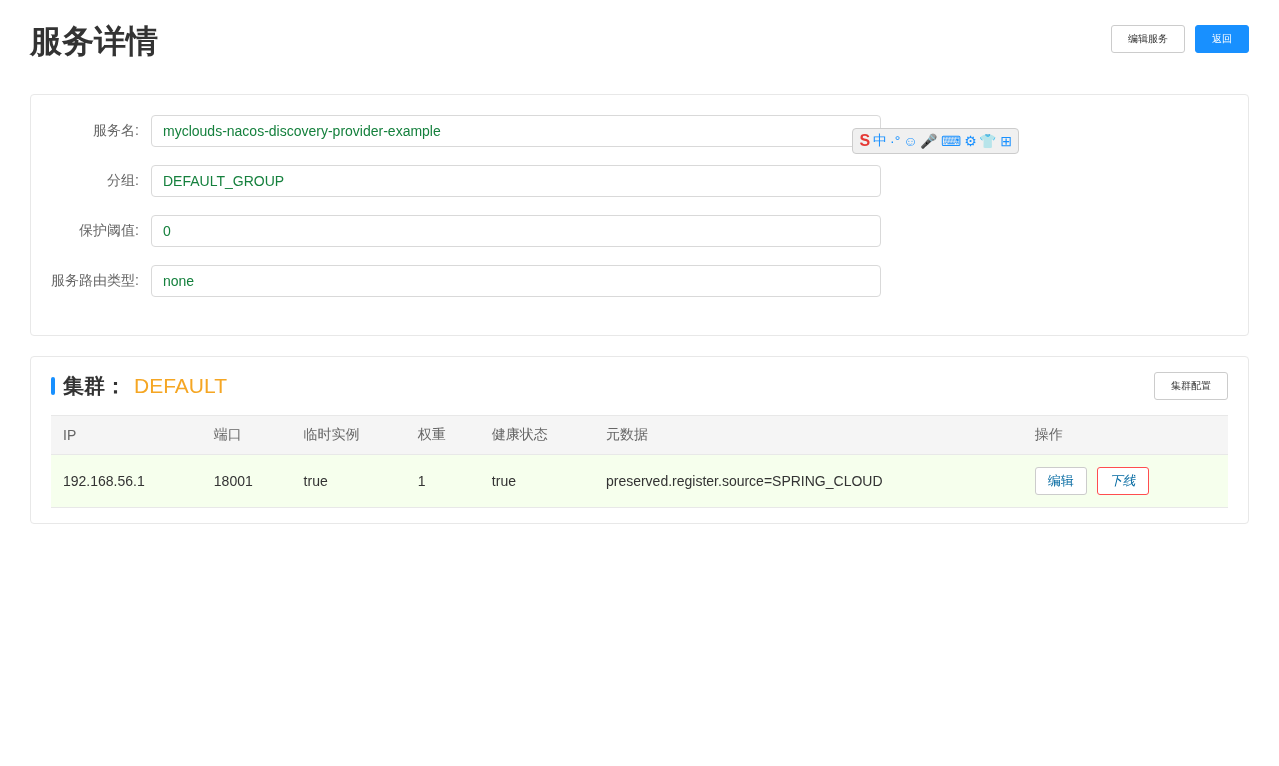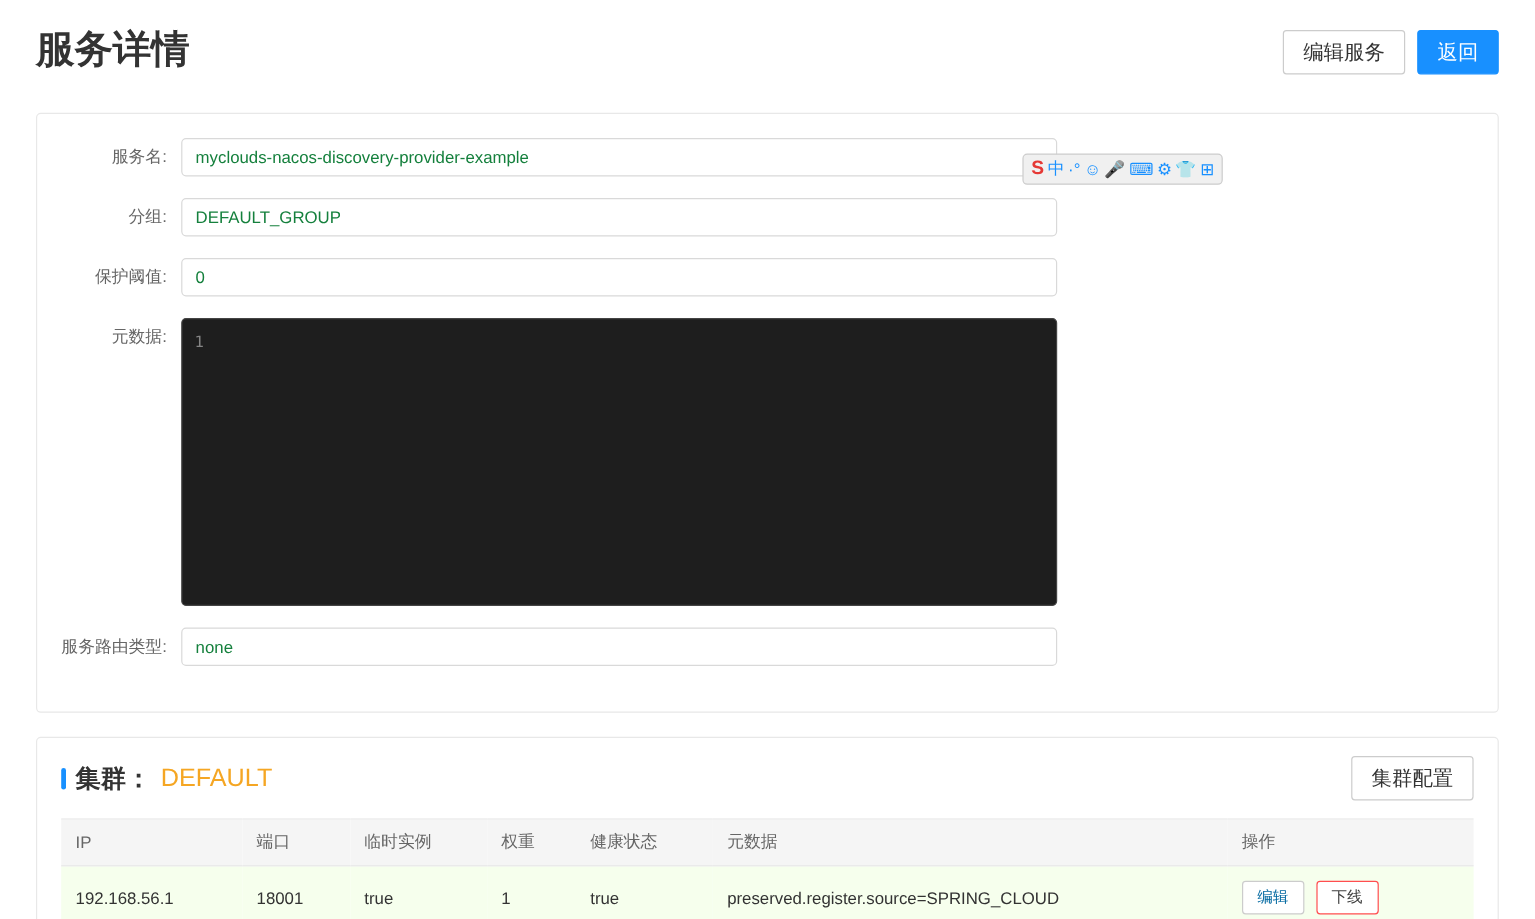--- a/index.html
+++ b/index.html
@@ -26,21 +26,21 @@
     }
     .header-actions {
       display: flex;
       gap: 10px;
       margin-top: 5px;
     }
     .btn {
       padding: 6px 16px;
       border-radius: 3px;
       cursor: pointer;
-      font-size: 17px;
+      font-size: 10px;
     }
     .btn-default {
       background: #fff;
       border: 1px solid #ccc;
       color: #333;
     }
     .btn-primary {
       background: #1890ff;
       border: 1px solid #1890ff;
       color: #fff;
@@ -164,21 +164,22 @@
       margin-right: 6px;
     }
     .action-btn-default {
       background: #fff;
       border: 1px solid #ccc;
       color: #0369a1;
     }
     .action-btn-danger {
       background: #fff;
       border: 1px solid #ff4d4f;
-      color: #404040;
+      color: #0369a1;
+      font-style: italic;
     }
 
     
     .ime-bar {
       position: absolute;
       top: 128px;
       right: 260px;
       display: flex;
       align-items: center;
       gap: 3px;
@@ -224,29 +225,20 @@
     <div class="form-row">
       <div class="form-label">分组:</div>
       <input class="form-control" type="text" value="DEFAULT_GROUP" style="">
     </div>
 
     <div class="form-row">
       <div class="form-label">保护阈值:</div>
       <input class="form-control" type="text" value="0" style="">
     </div>
 
-    <div class="form-row">
-      <div class="form-label">元数据:</div>
-      <div class="code-editor">
-        <div class="code-line-numbers">
-          <span>1</span>
-        </div>
-        <div class="code-content"></div>
-      </div>
-    </div>
 
     <div class="form-row">
       <div class="form-label">服务路由类型:</div>
       <input class="form-control" type="text" value="none" style="">
     </div>
   </div>
 
   <div class="cluster-section">
     <div class="cluster-header">
       <div class="cluster-title">

